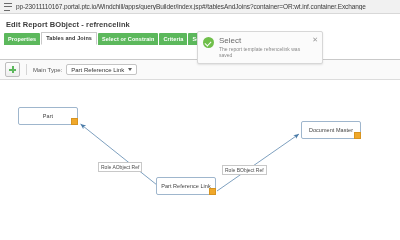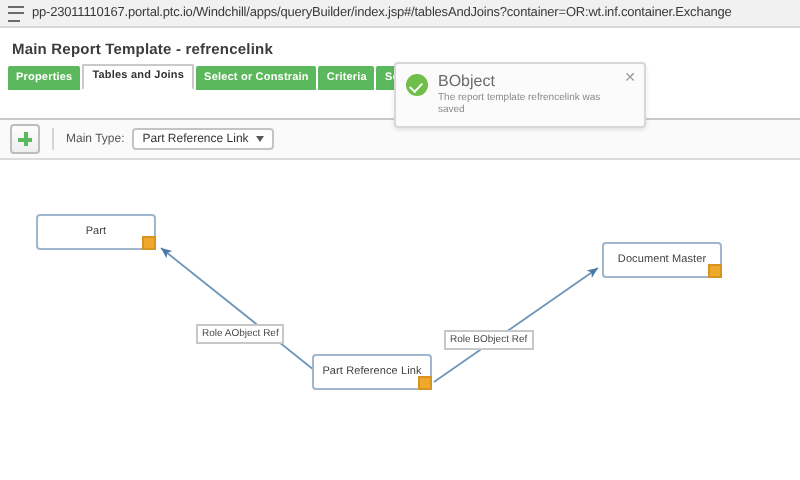--- a/index.html
+++ b/index.html
@@ -301,21 +301,21 @@
   <span class="urlbar-icon">
     <i></i>
       <i></i>
       <i></i>
   </span>
   <span class="url-text">pp-23011110167.portal.ptc.io/Windchill/apps/queryBuilder/index.jsp#/tablesAndJoins?container=OR:wt.inf.container.Exchange</span>
 </div>
 
 <div class="page">
 
-  <div class="page-title">Main Report Template - refrencelink</div>
+  <div class="page-title">Edit Report BObject - refrencelink</div>
 
   <div class="tabs">
     <div class="tab">Properties</div>
     <div class="tab active">Tables and Joins</div>
     <div class="tab">Select or Constrain</div>
     <div class="tab">Criteria</div>
     <div class="tab">Sort</div>
   </div>
   <div class="tab-underline"></div>
 
@@ -327,21 +327,21 @@
     <span class="tb-label">Main Type:</span>
     <div class="select-box">
       <span class="select-value">Part Reference Link</span>
       <span class="caret"></span>
     </div>
   </div>
 
   <div class="toast">
     <div class="toast-check"></div>
     <div class="toast-body">
-      <div class="toast-title">BObject</div>
+      <div class="toast-title">Select</div>
       <div class="toast-msg">The report template refrencelink was saved</div>
     </div>
     <div class="toast-close">✕</div>
   </div>
 
   <div class="canvas">
     <svg width="400" height="149">
       <defs>
         <marker id="arw" markerWidth="7" markerHeight="7" refX="6" refY="2.6" orient="auto" markerUnits="strokeWidth">
           <path d="M0,0 L6,2.6 L0,5.2 L1.6,2.6 z" fill="#4a7ba8"></path>

